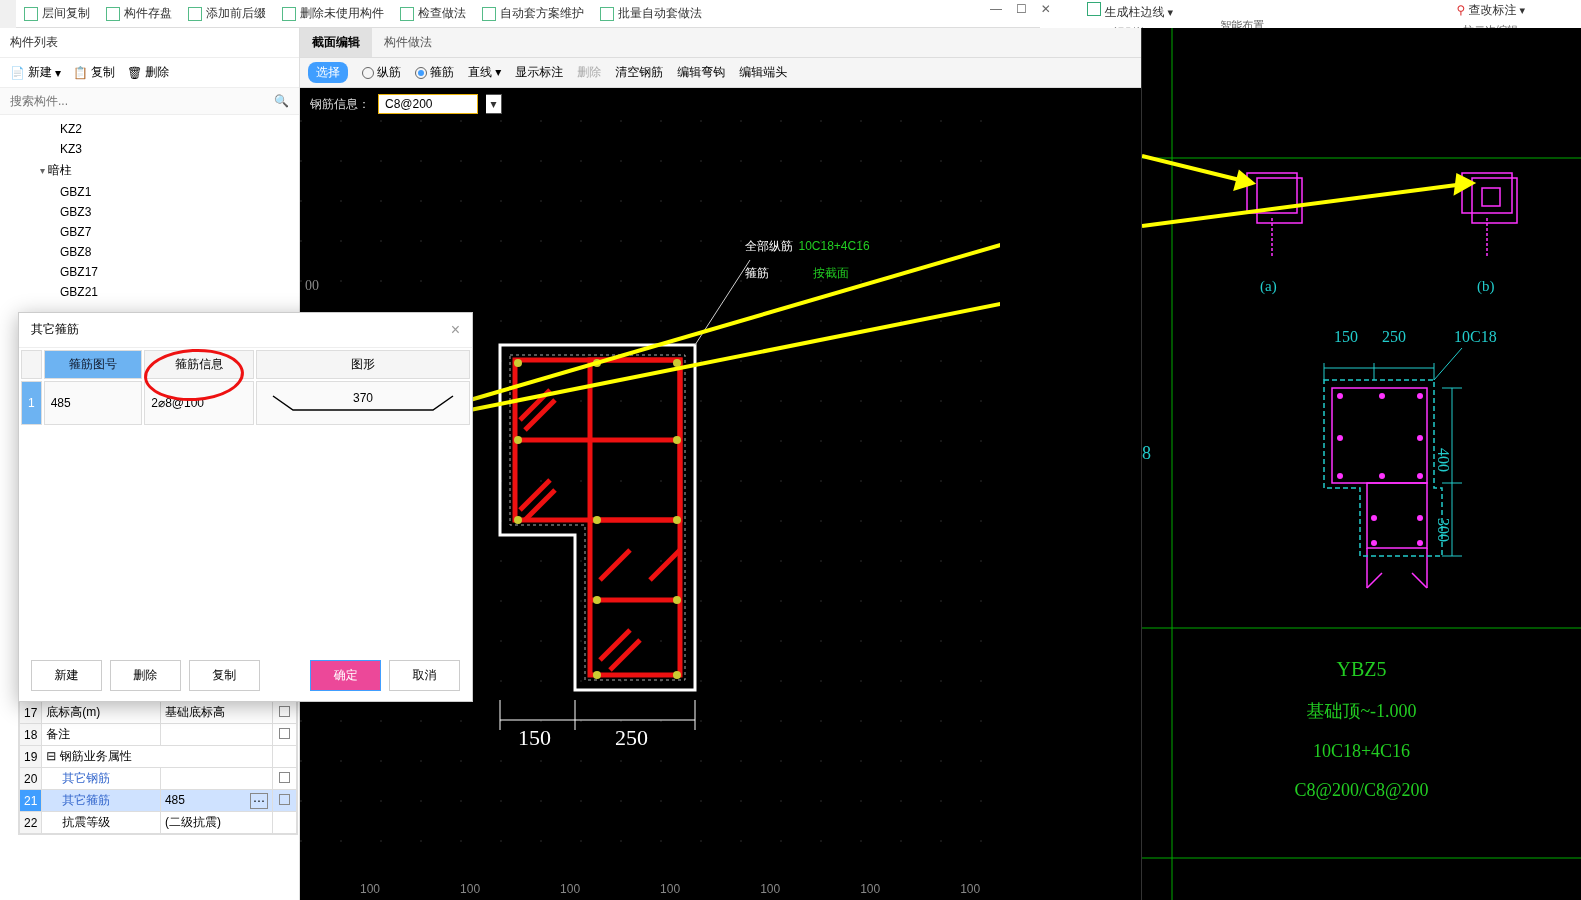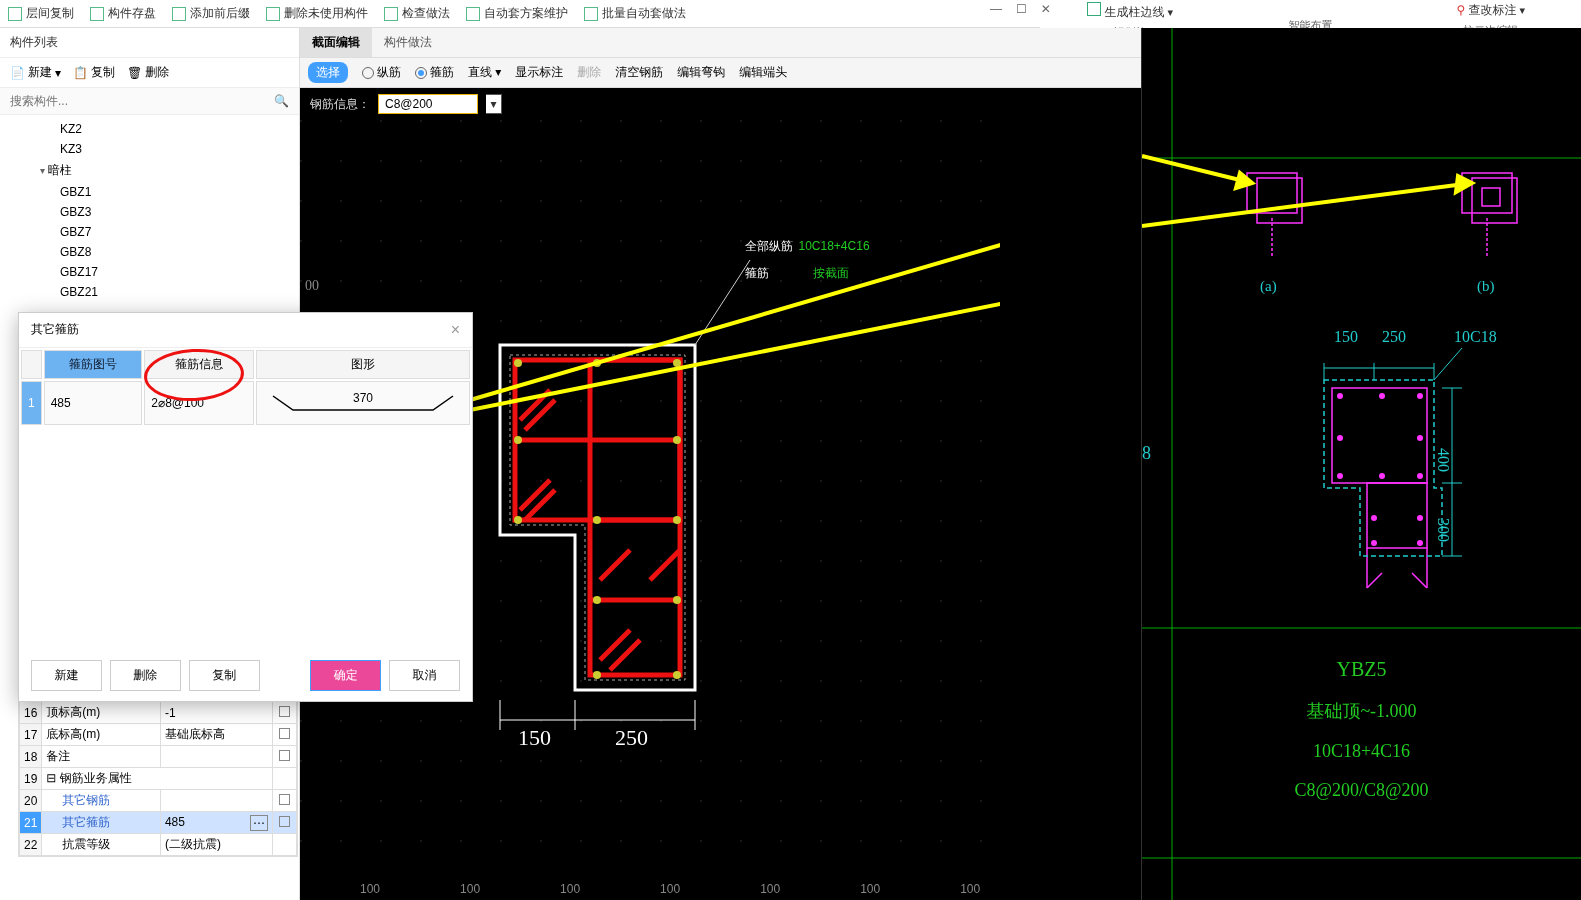--- a/index.html
+++ b/index.html
@@ -1,18 +1,18 @@
 <!DOCTYPE html>
 <html><head>
 <meta charset="utf-8">
 <style>
 * { box-sizing: border-box; margin: 0; padding: 0; font-family: "Microsoft YaHei", sans-serif; font-size: 12px; }
 body { background: #f0f0f0; width: 1581px; height: 900px; position: relative; overflow: hidden; }
 
-.toolbar-top { background: #fff; border-bottom: 1px solid #ddd; height: 28px; display: flex; align-items: center; padding: 0 8px; gap: 16px; }
+.toolbar-top { background: #fff; border-bottom: 1px solid #ddd; height: 28px; display: flex; align-items: center; padding: 0 8px; gap: 16px; margin-left: 16px; }
 .toolbar-top span { color: #333; cursor: pointer; display: flex; align-items: center; gap: 4px; }
 .icon-sq { width: 14px; height: 14px; display: inline-block; border: 1px solid #5b8; }
 
 .main { display: flex; position: absolute; top: 28px; left: 0; right: 0; bottom: 0; }
 
 .left-panel { width: 300px; background: #fff; border-right: 1px solid #ddd; display: flex; flex-direction: column; }
 .panel-header { padding: 6px 10px; color: #333; border-bottom: 1px solid #eee; }
 .panel-toolbar { display: flex; gap: 12px; padding: 6px 10px; border-bottom: 1px solid #eee; }
 .panel-toolbar span { cursor: pointer; display: flex; align-items: center; gap: 3px; }
 .search-box { border: none; border-bottom: 1px solid #eee; padding: 6px 10px; width: 100%; outline: none; background: #fafafa; }
@@ -101,21 +101,21 @@
       <span class="icon-sq"></span>
       <span>批量自动套做法</span>
     </span>
 </div>
 
 <div style="position:absolute;top:0;left:1040px;right:0;height:28px;background:#fff;display:flex;align-items:flex-start;padding-top:2px;">
   <div style="flex:1;text-align:center">
     <div style="font-size:11px;color:#333"><span class="icon-sq" style="border-color:#3a7"></span> <span>生成柱边线</span> ▾</div>
     <div style="font-size:11px;color:#666;margin-top:4px">识别柱</div>
   </div>
-  <div style="flex:1;text-align:center">
+  <div style="flex:1;text-align:left">
     <div style="font-size:11px;color:#666;margin-top:16px">智能布置</div>
   </div>
   <div style="flex:1;text-align:center">
     <div style="font-size:11px;color:#333"><span style="color:#d33">⚲</span> <span>查改标注</span> ▾</div>
     <div style="font-size:11px;color:#666;margin-top:4px">柱二次编辑</div>
   </div>
 </div>
 
 <div style="position:absolute;top:-24px;right:560px;display:flex;gap:6px;z-index:200">
 </div>
@@ -369,26 +369,20 @@
     <div class="btn primary">确定</div>
     <div class="btn">取消</div>
   </div>
 
   <div class="red-circle" style="left:125px;top:36px;width:100px;height:52px;transform:rotate(-3deg)"></div>
 </div>
 
 <div class="prop-grid">
   <table>
     <tbody>
-        <tr>
-          <td class="num">16</td>
-          <td>顶标高(m)</td>
-          <td>-1</td>
-          <td class="chk"><span class="chkbox"></span></td>
-        </tr>
     <tr>
           <td class="num">17</td>
           <td>底标高(m)</td>
           <td>基础底标高</td>
           <td class="chk"><span class="chkbox"></span></td>
         </tr>
     <tr>
           <td class="num">18</td>
           <td>备注</td>
           <td></td>

